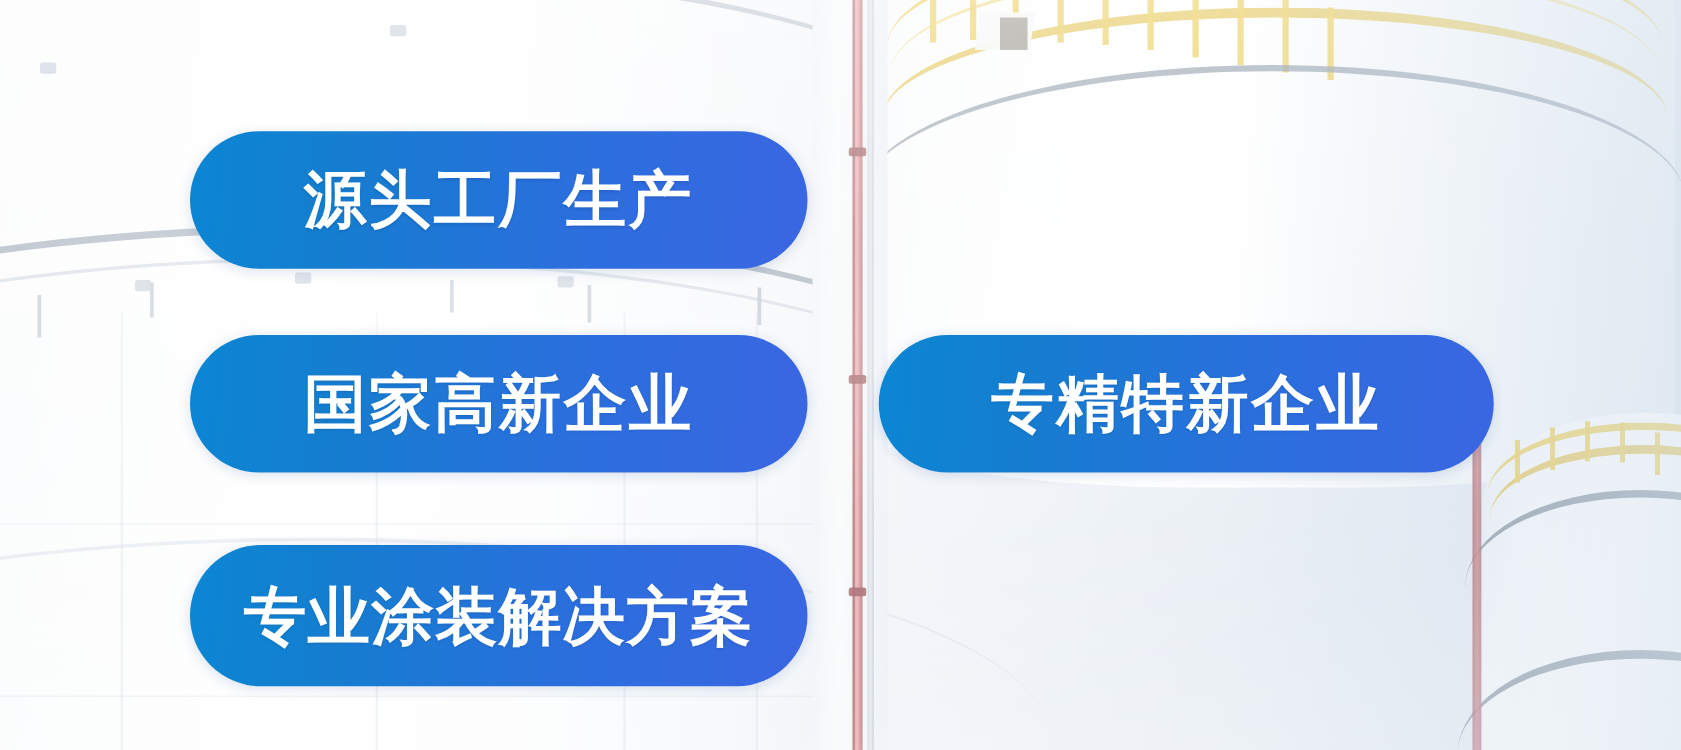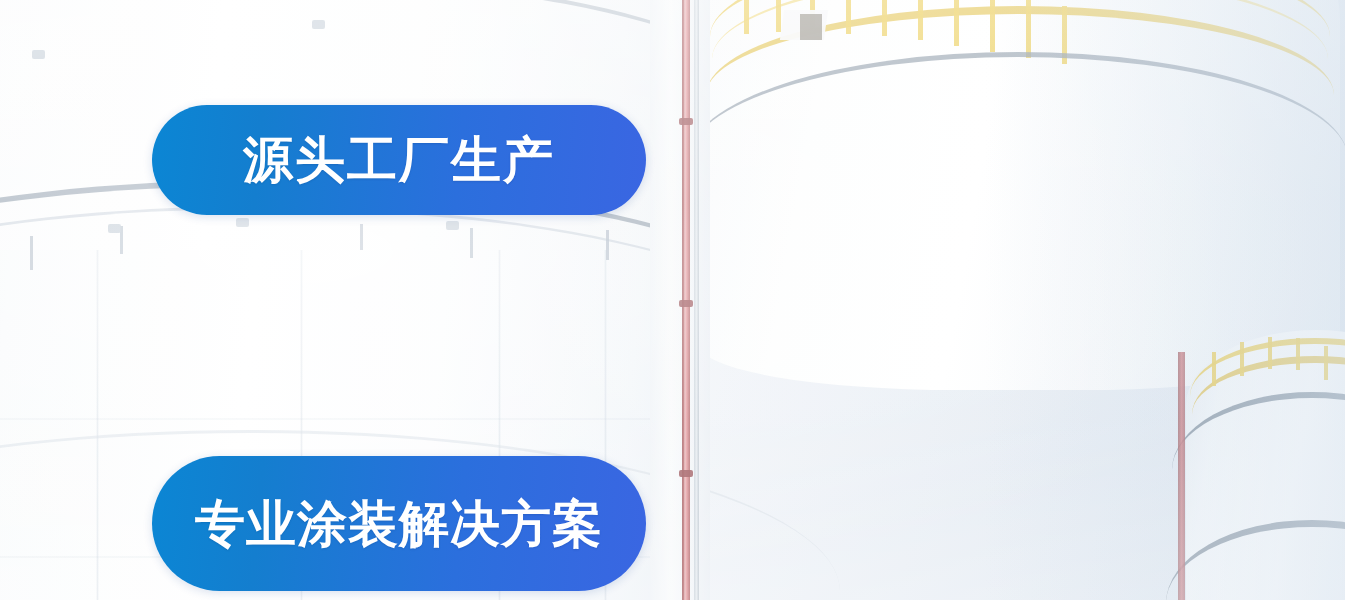--- a/index.html
+++ b/index.html
@@ -331,21 +331,21 @@
   .pill-label {
     font-weight: 700;
     letter-spacing: 2px;
     line-height: 1;
     text-shadow: 0 1px 2px rgba(10,50,110,.18);
   }
 
   
   .r1 { top: 105px;  height: 110px; }
   .r2 { top: 268px;  height: 110px; }
-  .r3 { top: 456px;  height: 135px; }
+  .r3 { top: 436px;  height: 113px; }
   .cL { left: 152px; width: 494px; }
   .cR { left: 703px; width: 492px; }
 
   .fs-6 { font-size: 50px; }
   .fs-8 { font-size: 50px; letter-spacing: 1px; }
 </style>
 </head>
 <body>
 
 <div id="stage">
@@ -421,21 +421,27 @@
     <div class="bg-haze-right"></div>
   </div>
 
   <div class="pill-grid">
 
     <div class="pill r1 cL">
       <span class="pill-label fs-6">源头工厂生产</span>
     </div>
 
 
-
+    <div class="pill r2 cL">
+      <span class="pill-label fs-6">国家高新企业</span>
+    </div>
+
+    <div class="pill r2 cR">
+      <span class="pill-label fs-6">专精特新企业</span>
+    </div>
 
     <div class="pill r3 cL">
       <span class="pill-label fs-8">专业涂装解决方案</span>
     </div>
 
 
   </div>
 </div>
 
 </body></html>

